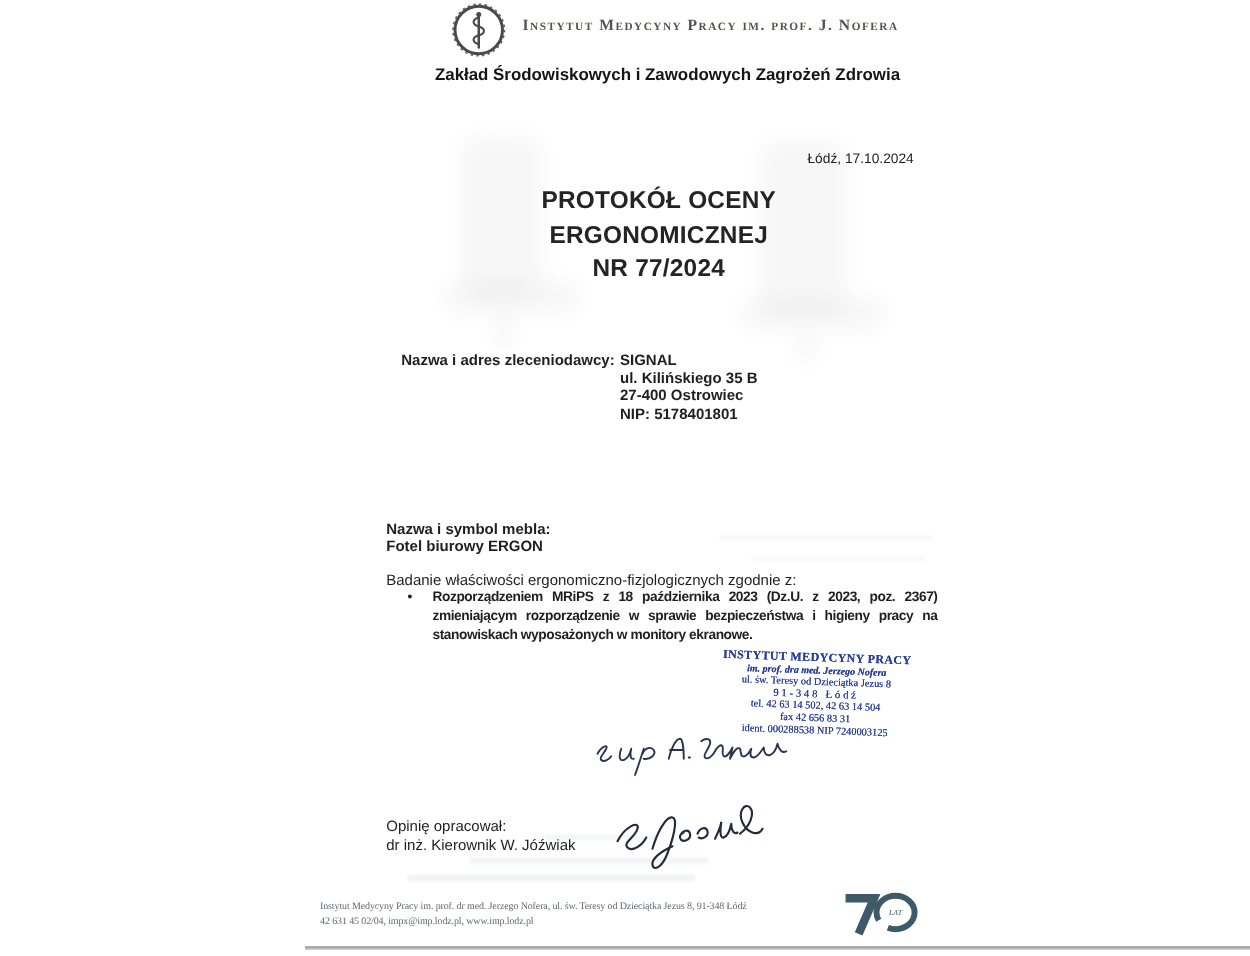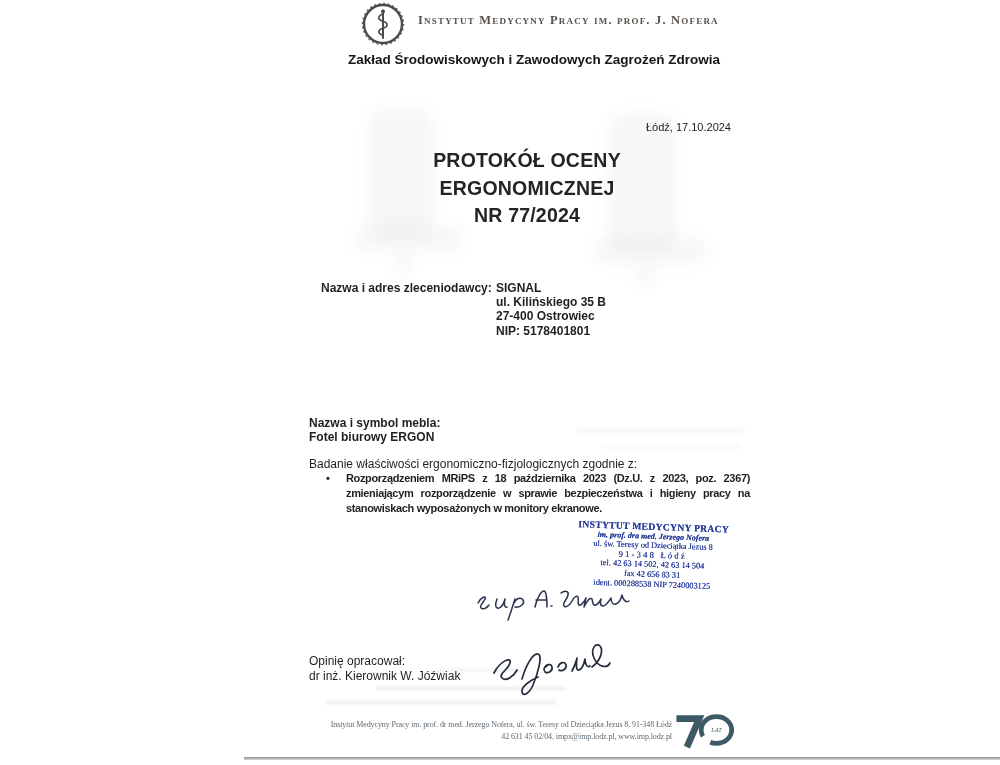--- a/index.html
+++ b/index.html
@@ -62,21 +62,21 @@
   .stamp .s3{font-size:8.3px;}
   .stamp .s4{font-size:8.6px;letter-spacing:2.2px;}
   .stamp .s5,.stamp .s6,.stamp .s7{font-size:8.3px;}
   
   .head-block{left:293px;top:586px;font-size:12px;line-height:15px;white-space:nowrap;}
   .author-block{left:293px;top:654px;font-size:12px;line-height:15px;white-space:nowrap;}
   .sig1{left:455px;top:579px;}
   .sig2{left:470px;top:641px;}
   
   .footer-text{
-    left:240px;top:719px;width:416px;text-align:right;
+    left:240px;top:719px;width:416px;text-align:left;
     font-family:"Liberation Serif",serif;
     font-size:8px;letter-spacing:-0.1px;line-height:12px;color:#5f6a72;
   }
   .anniv{left:657px;top:710px;}
   .scan-edge{
     left:228px;top:757px;width:772px;height:3px;
     background:linear-gradient(to bottom,#8d8d8d,#d9d9d9);
   }
 </style>
 </head>

